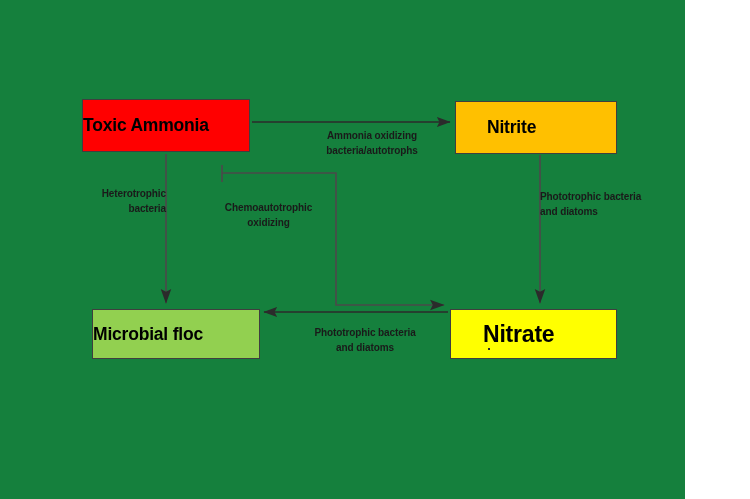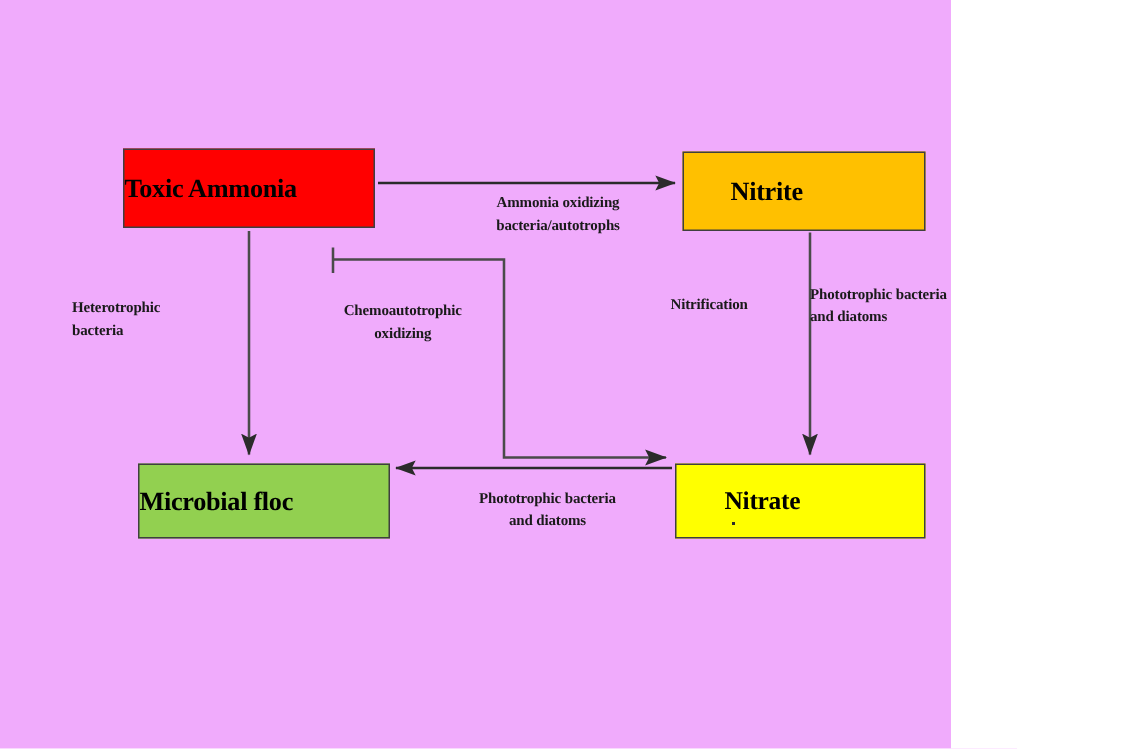--- a/index.html
+++ b/index.html
@@ -6,25 +6,24 @@
   html, body {
     margin: 0;
     padding: 0;
     background: #ffffff;
   }
   body {
     font-family: "Liberation Sans", sans-serif;
   }
   #canvas {
     position: relative;
-    width: 634px;
+    width: 685px;
     height: 499px;
-    background: #f0abfc;
+    background: #15803d;
     overflow: hidden;
-    font-family: Liberation Serif, serif;
   }
   #edges {
     position: absolute;
     left: 0;
     top: 0;
     width: 750px;
     height: 499px;
     pointer-events: none;
   }
   .node {
@@ -56,33 +55,33 @@
   #node-floc {
     left: 92px;  top: 309px; width: 168px; height: 50px;
     background: #92d050;
     justify-content: center;
     font-size: 17.5px;
   }
   #node-nitrate {
     left: 450px; top: 309px; width: 167px; height: 50px;
     background: #ffff00;
     padding-left: 32px;
-    font-size: 17px;
+    font-size: 23px;
   }
   .edge-label {
     position: absolute;
     color: #1a1a1a;
     font-size: 10px;
     font-weight: bold;
     line-height: 1.48;
     white-space: pre-line;
     letter-spacing: -0.1px;
   }
   #lbl-aob      { left: 297px; top: 129px; width: 150px; text-align: center; }
-  #lbl-hetero   { left: 48px;  top: 199px; width: 118px; text-align: left; }
+  #lbl-hetero   { left: 48px;  top: 187px; width: 118px; text-align: right; }
   #lbl-chemo    { left: 202px; top: 201px; width: 133px; text-align: center;
                   overflow: hidden; }
   #lbl-nitrif   { left: 447px; top: 197px; width: 86px;  text-align: left;
                   overflow: hidden; white-space: nowrap; }
   #lbl-photo-r  { left: 540px; top: 190px; width: 160px; text-align: left; }
   #lbl-photo-b  { left: 286px; top: 326px; width: 158px; text-align: center; }
   .dot-artifact {
     position: absolute;
     left: 488px; top: 348px;
     width: 2px; height: 2px;
@@ -141,21 +140,20 @@
 
   <div class="edge-label" id="lbl-aob">Ammonia oxidizing
 bacteria/autotrophs</div>
 
   <div class="edge-label" id="lbl-hetero">Heterotrophic
 bacteria</div>
 
   <div class="edge-label" id="lbl-chemo">Chemoautotrophic
 oxidizing</div>
 
-  <div class="edge-label" id="lbl-nitrif">Nitrification</div>
 
   <div class="edge-label" id="lbl-photo-r">Phototrophic bacteria
 and diatoms</div>
 
   <div class="edge-label" id="lbl-photo-b">Phototrophic bacteria
 and diatoms</div>
 
   <div class="dot-artifact"></div>
 
 </div>

